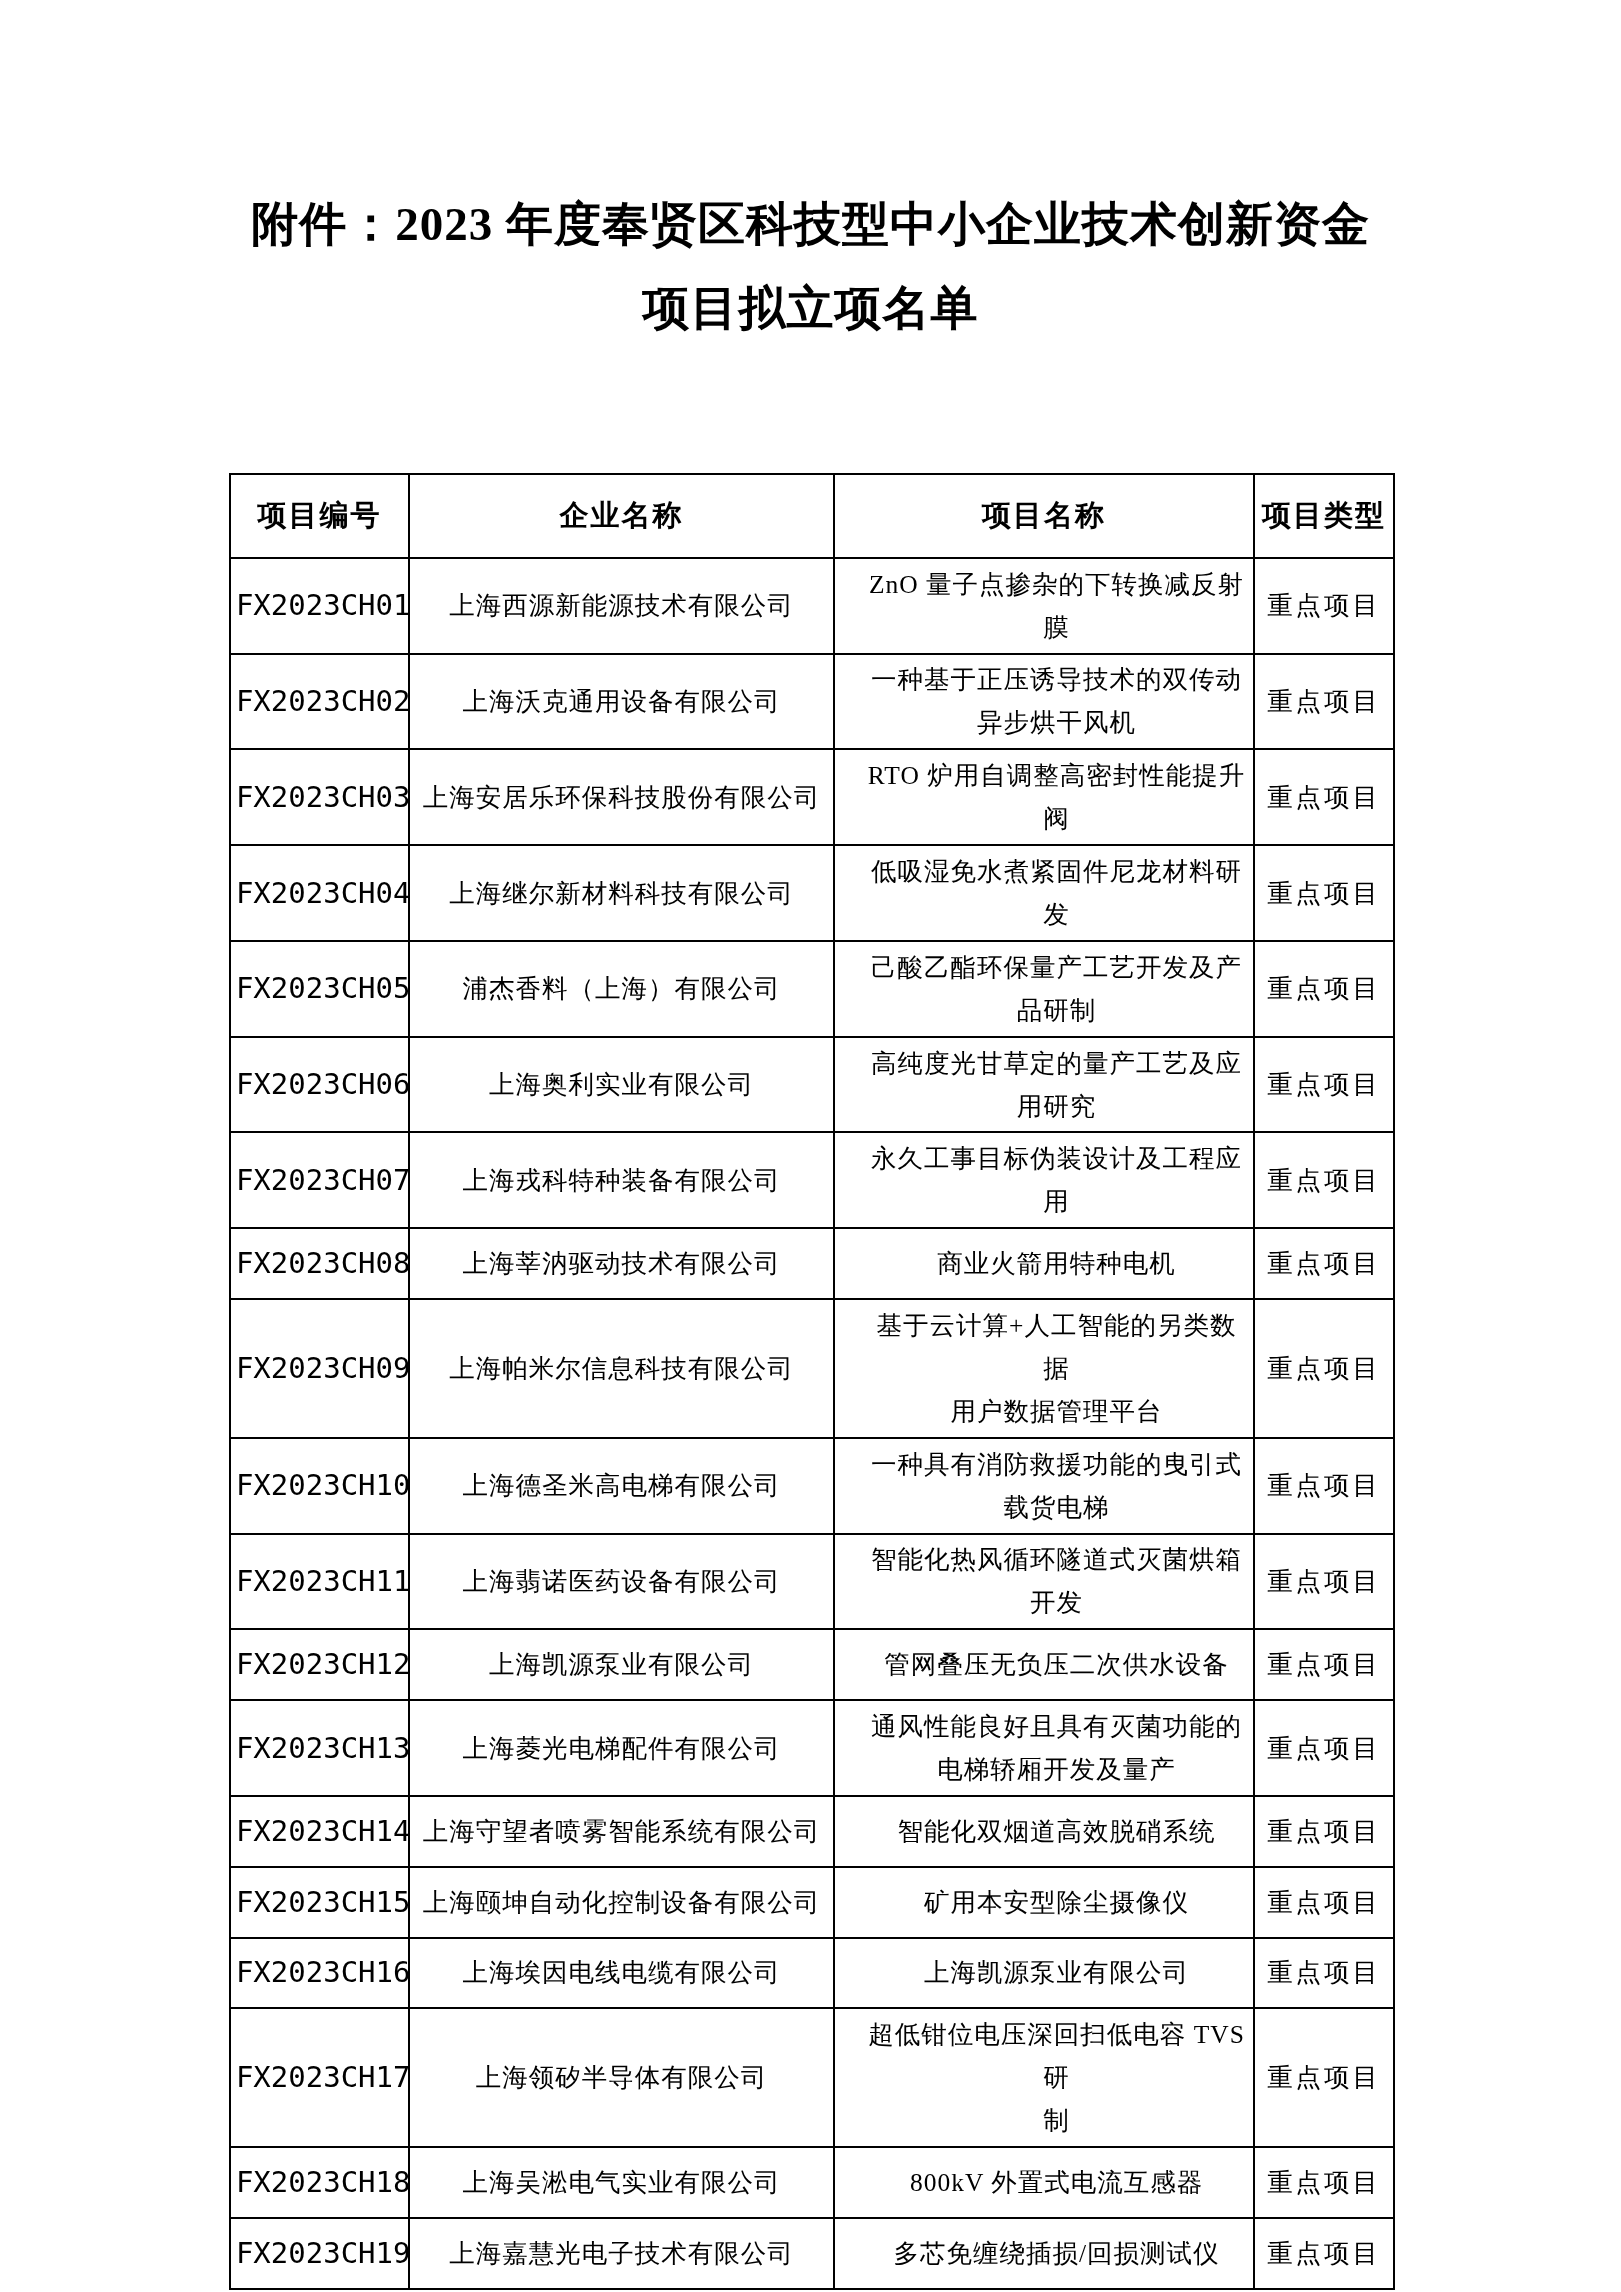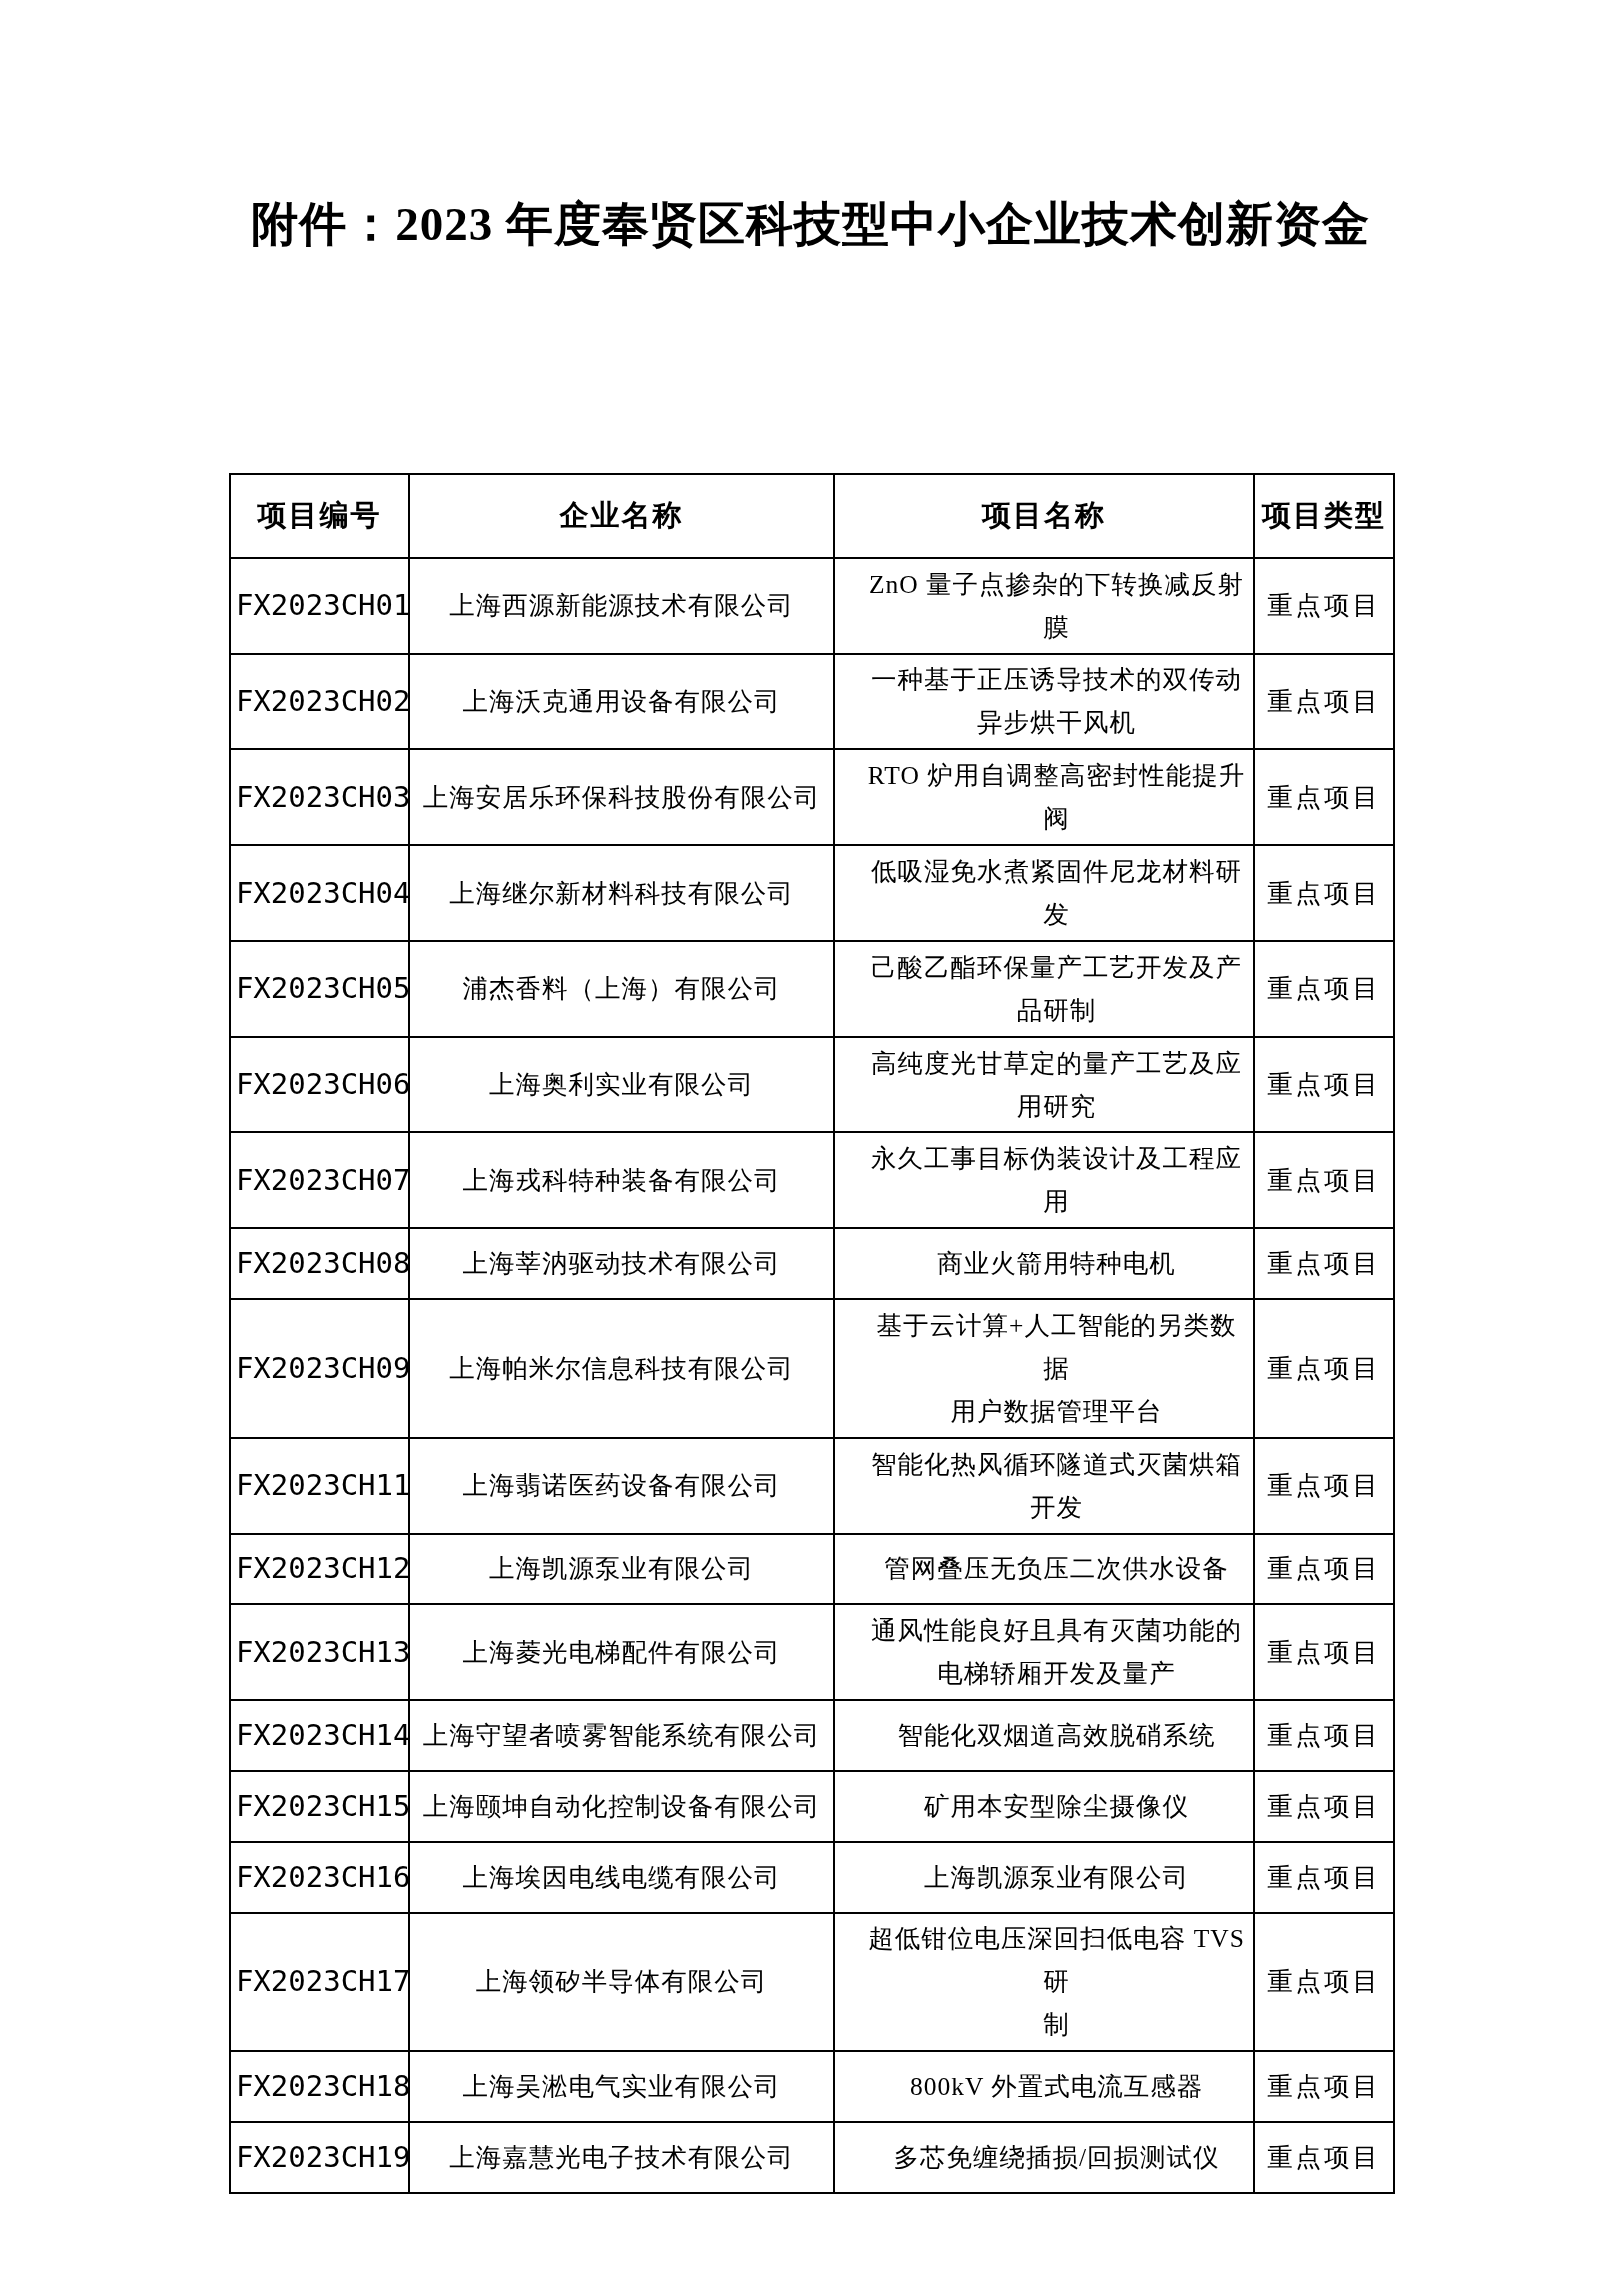--- a/index.html
+++ b/index.html
@@ -73,20 +73,21 @@
   }
   td.c-type { letter-spacing: 2.9px; }
 </style>
 </head>
 <body>
 
 <div class="page">
 
   <h1 class="doc-title">
     <span class="tline">附件：2023 年度奉贤区科技型中小企业技术创新资金</span>
+    <span class="tline">项目拟立项名单</span>
   </h1>
 
   <table class="doc-table">
     <colgroup>
       <col style="width:179px">
       <col style="width:425px">
       <col style="width:420px">
       <col style="width:140px">
     </colgroup>
     <thead>
@@ -152,20 +153,27 @@
           <td class="c-type">重点项目</td>
         </tr>
         <tr class="tall">
           <td class="c-code">FX2023CH09</td>
           <td class="c-company">上海帕米尔信息科技有限公司</td>
           <td class="c-project">基于云计算+人工智能的另类数据
 用户数据管理平台</td>
           <td class="c-type">重点项目</td>
         </tr>
         <tr class="tall">
+          <td class="c-code">FX2023CH10</td>
+          <td class="c-company">上海德圣米高电梯有限公司</td>
+          <td class="c-project">一种具有消防救援功能的曳引式
+载货电梯</td>
+          <td class="c-type">重点项目</td>
+        </tr>
+        <tr class="tall">
           <td class="c-code">FX2023CH11</td>
           <td class="c-company">上海翡诺医药设备有限公司</td>
           <td class="c-project">智能化热风循环隧道式灭菌烘箱
 开发</td>
           <td class="c-type">重点项目</td>
         </tr>
         <tr class="short">
           <td class="c-code">FX2023CH12</td>
           <td class="c-company">上海凯源泵业有限公司</td>
           <td class="c-project">管网叠压无负压二次供水设备</td>

